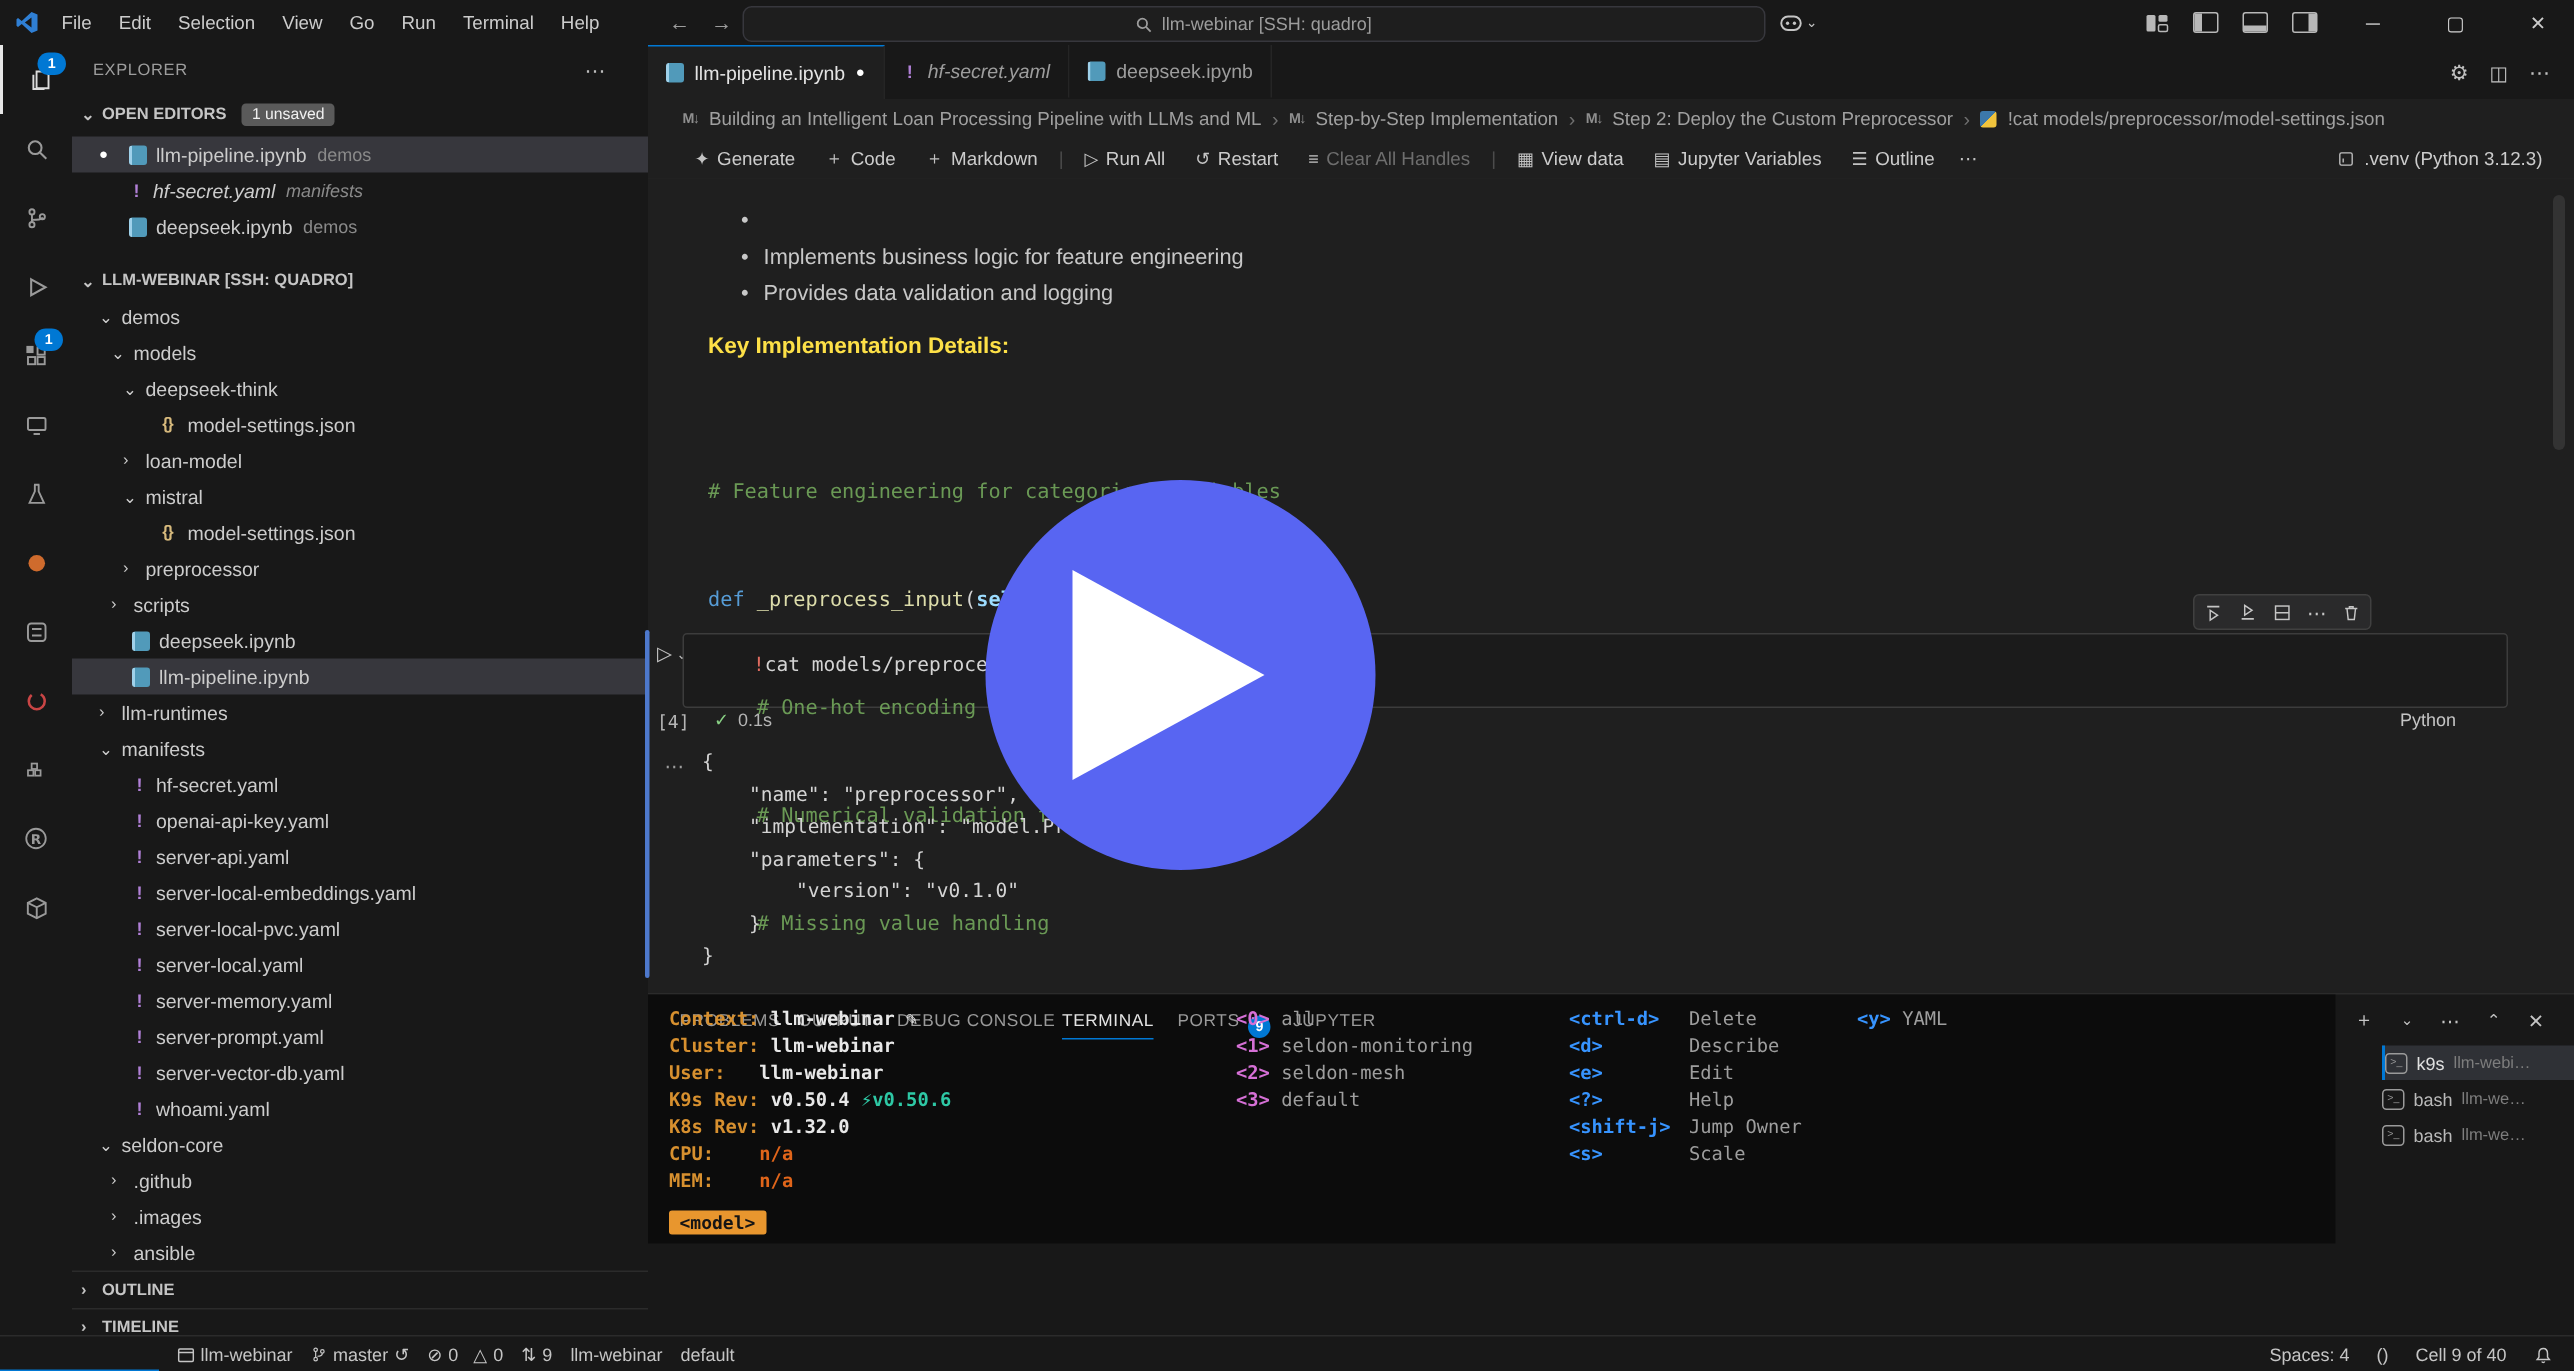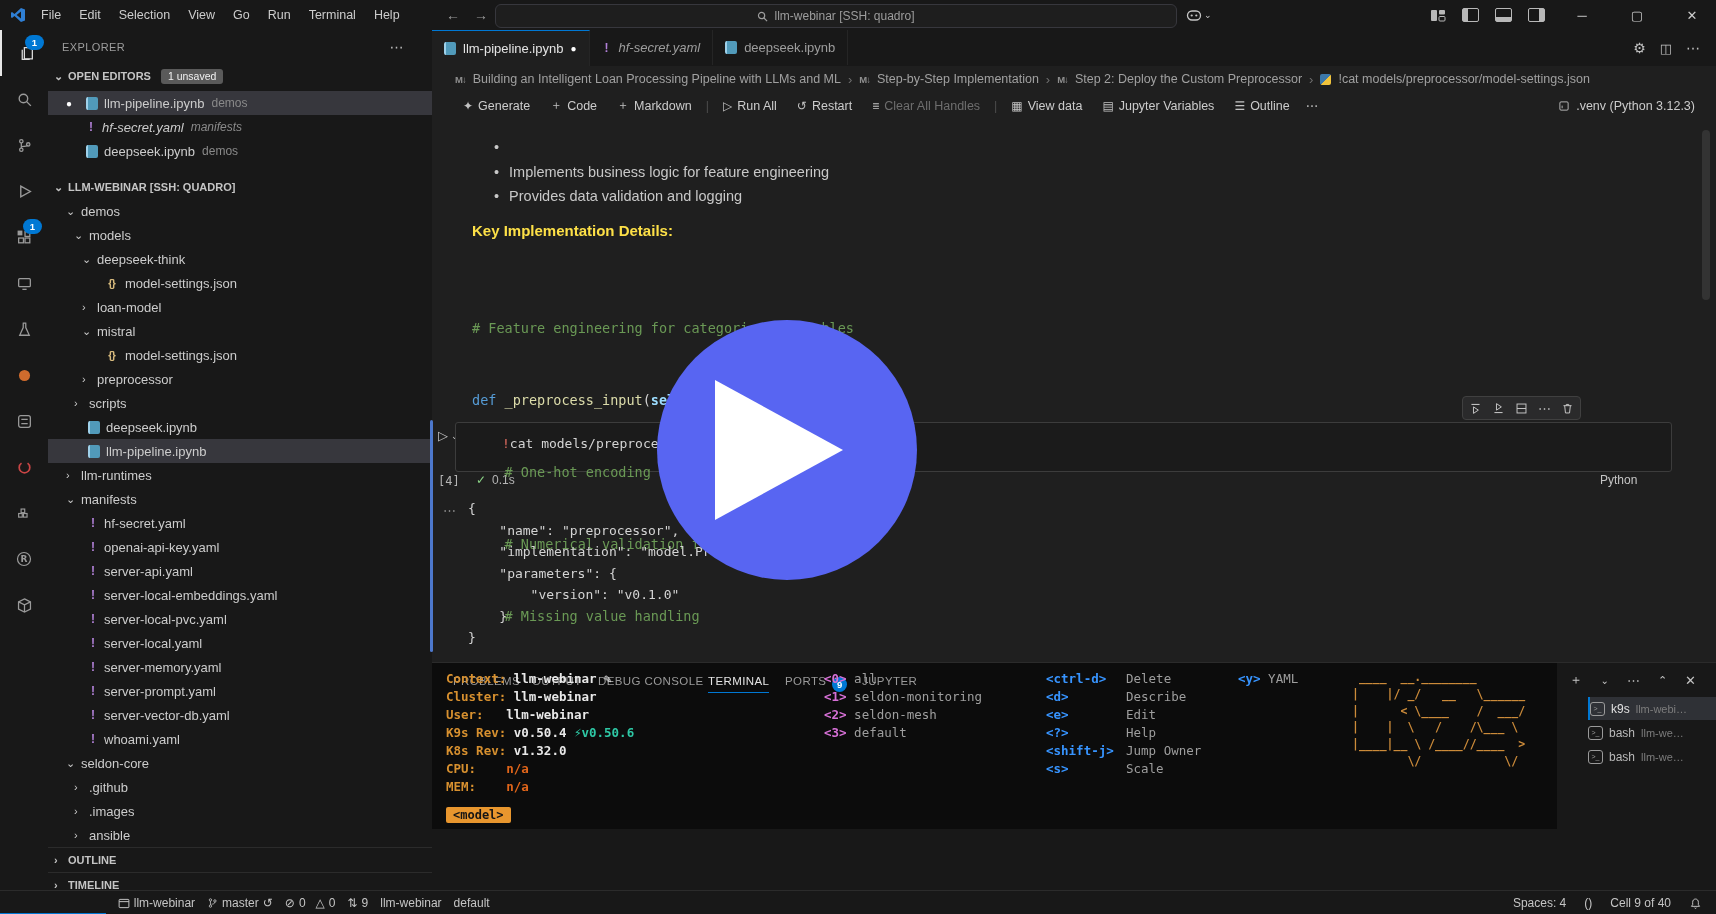--- a/index.html
+++ b/index.html
@@ -600,26 +600,20 @@
     <div class="k9s-line" style="left:694px;top:44px"><span class="k-act">Edit</span></div>
     <div class="k9s-line" style="left:614px;top:62px"><span class="k-key">&lt;?&gt;</span></div>
     <div class="k9s-line" style="left:694px;top:62px"><span class="k-act">Help</span></div>
     <div class="k9s-line" style="left:614px;top:80px"><span class="k-key">&lt;shift-j&gt;</span></div>
     <div class="k9s-line" style="left:694px;top:80px"><span class="k-act">Jump Owner</span></div>
     <div class="k9s-line" style="left:614px;top:98px"><span class="k-key">&lt;s&gt;</span></div>
     <div class="k9s-line" style="left:694px;top:98px"><span class="k-act">Scale</span></div>
 
     <div class="k9s-line" style="left:806px;top:8px"><span class="k-key">&lt;y&gt;</span>&nbsp;<span class="k-act">YAML</span></div>
 
-    <div id="k9s-logo"> ____  __.________      
-|    |/ _/   __   \______
-|      &lt; \____    /  ___/
-|    |  \   /    /\___ \ 
-|____|__ \ /____//____  &gt;
-        \/            \/ </div>
     <div id="model-crumb">&lt;model&gt;</div>
   </div>
 
   <div class="termrow sel" style="top:34px">
     <span class="term-ico">&gt;_</span>
     <span style="color:#e0e0e0">k9s</span>
     <span class="term-detail">llm-webi…</span>
   </div>
   <div class="termrow" style="top:58px">
     <span class="term-ico">&gt;_</span>

